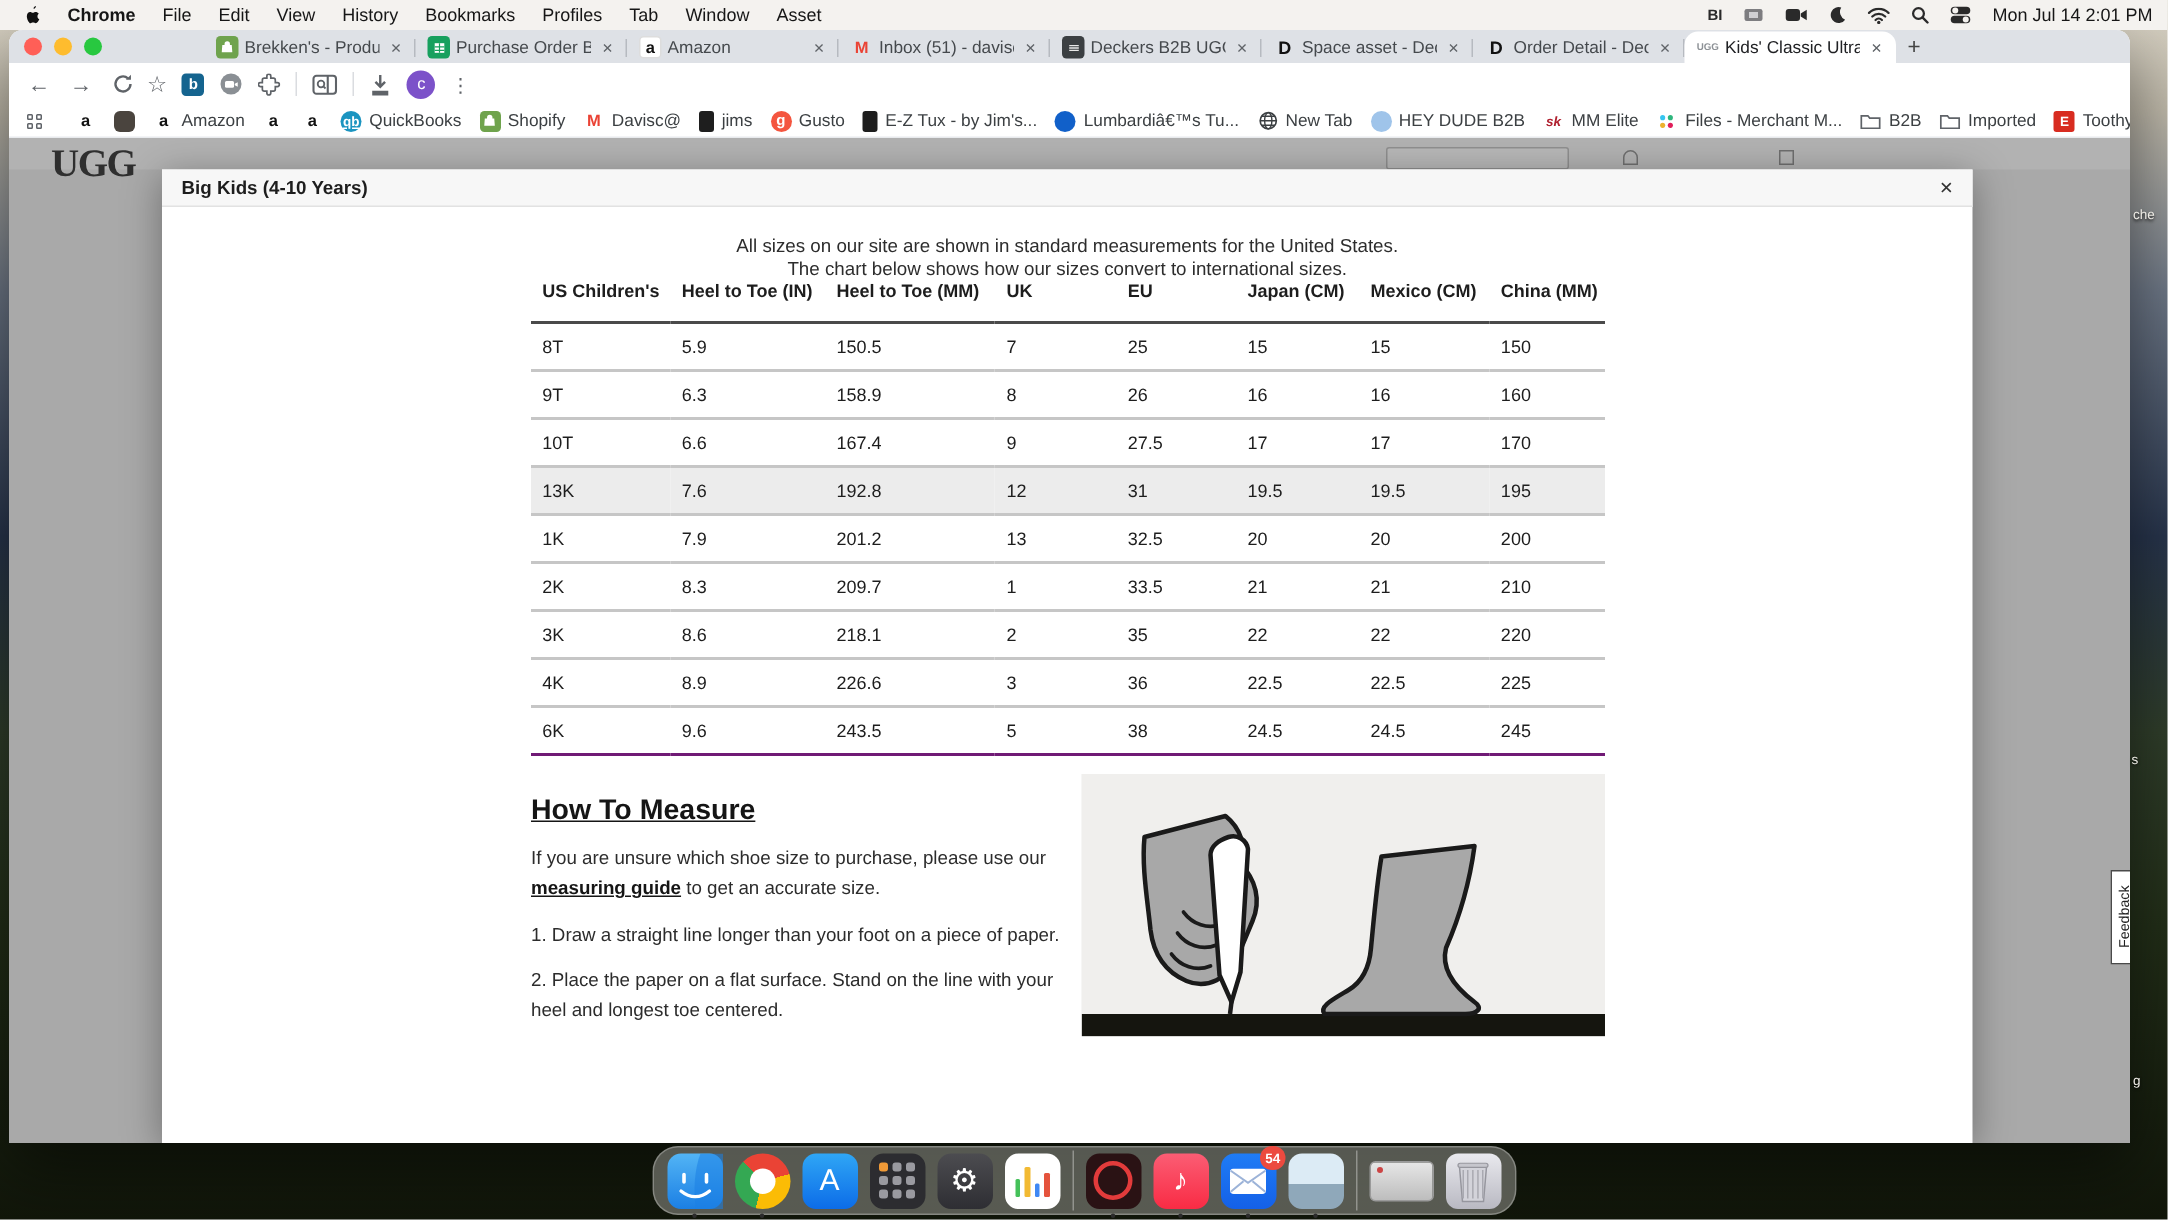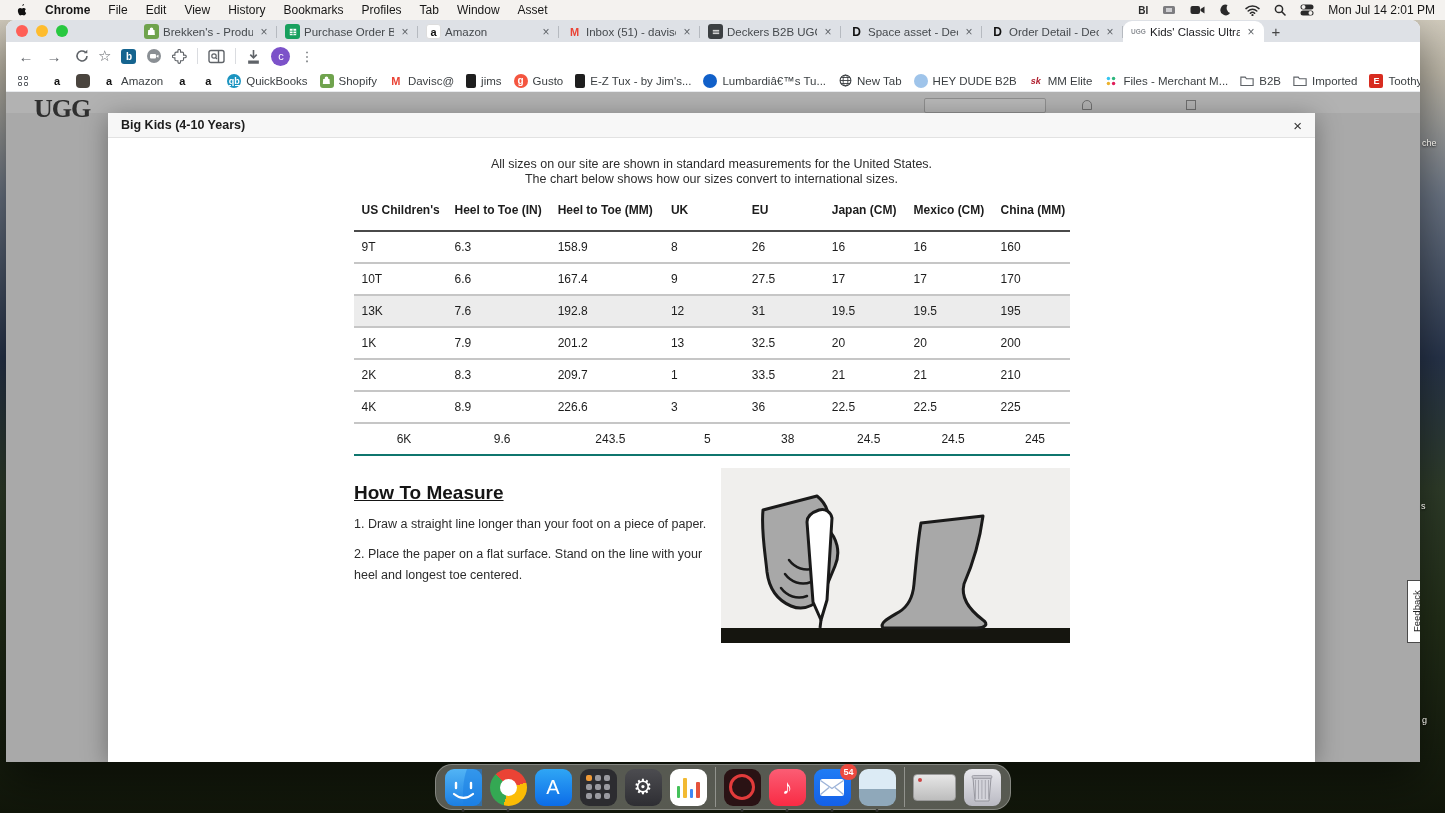--- a/index.html
+++ b/index.html
@@ -73,29 +73,29 @@
     font-size:26px; color:#2f2f2f; letter-spacing:-1px; }
   .dim-search { position:absolute; left:918px; top:6px; width:122px; height:15px; border:1px solid #8f8f8f; background:#b8b8b8; border-radius:2px;}
   .dim-ic { position:absolute; top:8px; width:10px; height:10px; border:1.5px solid #6f6f6f; border-radius:50% 50% 0 0; }
   
   .modal { position:absolute; left:102px; top:21px; width:1207px; height:649px; background:#fff;
     box-shadow:0 4px 24px rgba(0,0,0,.35); }
   .modal-head { height:25px; background:#f7f7f7; border-bottom:1px solid #e2e2e2; display:flex; align-items:center;
     padding:0 13px; font-size:12.5px; font-weight:700; color:#1d1d1d; }
   .modal-close { margin-left:auto; font-size:15px; font-weight:400; color:#333; }
   .intro { text-align:center; font-size:12.5px; color:#2d2d2d; margin-top:19px; line-height:15px; }
-  table.size { border-collapse:collapse; margin:16px auto 0; width:716px; table-layout:fixed; font-size:12px; color:#1d1d1d; }
+  table.size { border-collapse:collapse; margin:0 auto 0; width:716px; table-layout:fixed; font-size:12px; color:#1d1d1d; }
   table.size col:nth-child(1){width:92px} table.size col:nth-child(2){width:102px}
   table.size col:nth-child(3){width:112px} table.size col:nth-child(4){width:80px}
   table.size col:nth-child(5){width:79px} table.size col:nth-child(6){width:81px}
   table.size col:nth-child(7){width:86px} table.size col:nth-child(8){width:76px}
   table.size th { text-align:left; font-weight:700; padding:0 0 13px 8px; border-bottom:2px solid #4a4a4a; }
   table.size td { padding:8px 0 8px 8px; border-bottom:2px solid #c6c6c6; height:29px; }
   table.size tr.hl td { background:#ececec; }
-  table.size tr:last-child td { border-bottom:2px solid #0f766e;text-align:center; }
+  table.size tr:last-child td { border-bottom:2px solid #701a75; }
   .htm { display:flex; margin:12px 0 0 246px; width:716px; align-items:flex-start; }
   .htm-left { width:367px; padding-right:12px; }
   .htm h2 { font-size:19px; font-weight:800; color:#151515; margin:14px 0 10px;text-decoration:underline; }
   .htm p { font-size:12.5px; color:#2c2c2c; line-height:1.62; margin-bottom:10px; }
   .htm a { color:#151515; font-weight:700; text-decoration:underline; }
   .illus { width:349px; height:175px; background:#f0efed; position:relative; overflow:hidden; }
   
   .feedback { position:absolute; left:1401px; top:488px; width:19px; height:63px; background:#fff;
     border:1px solid #4a4a4a; display:flex; align-items:center; justify-content:center;
     writing-mode:vertical-rl; transform:rotate(180deg); font-size:9.5px; color:#222; }
@@ -456,20 +456,30 @@
               <th>Heel to Toe (MM)</th>
               <th>UK</th>
               <th>EU</th>
               <th>Japan (CM)</th>
               <th>Mexico (CM)</th>
               <th>China (MM)</th>
             </tr>
           </thead>
         <tbody id="size-body">
             <tr>
+              <td>8T</td>
+              <td>5.9</td>
+              <td>150.5</td>
+              <td>7</td>
+              <td>25</td>
+              <td>15</td>
+              <td>15</td>
+              <td>150</td>
+            </tr>
+            <tr>
               <td>9T</td>
               <td>6.3</td>
               <td>158.9</td>
               <td>8</td>
               <td>26</td>
               <td>16</td>
               <td>16</td>
               <td>160</td>
             </tr>
             <tr>
@@ -506,20 +516,30 @@
               <td>2K</td>
               <td>8.3</td>
               <td>209.7</td>
               <td>1</td>
               <td>33.5</td>
               <td>21</td>
               <td>21</td>
               <td>210</td>
             </tr>
             <tr>
+              <td>3K</td>
+              <td>8.6</td>
+              <td>218.1</td>
+              <td>2</td>
+              <td>35</td>
+              <td>22</td>
+              <td>22</td>
+              <td>220</td>
+            </tr>
+            <tr>
               <td>4K</td>
               <td>8.9</td>
               <td>226.6</td>
               <td>3</td>
               <td>36</td>
               <td>22.5</td>
               <td>22.5</td>
               <td>225</td>
             </tr>
             <tr>
@@ -531,20 +551,21 @@
               <td>24.5</td>
               <td>24.5</td>
               <td>245</td>
             </tr>
           </tbody>
       </table>
 
       <div class="htm">
         <div class="htm-left">
           <h2>How To Measure</h2>
+          <p><span>If you are unsure which shoe size to purchase, please use our </span><a>measuring guide</a><span> to get an accurate size.</span></p>
           <div id="steps">
               <p>1. Draw a straight line longer than your foot on a piece of paper.</p>
               <p>2. Place the paper on a flat surface. Stand on the line with your heel and longest toe centered.</p>
             </div>
         </div>
         <div class="illus">
           <svg width="349" height="175" viewBox="0 0 349 175">
             <rect width="349" height="175" fill="#f0efed"></rect>
             <rect y="160" width="349" height="15" fill="#15150f"></rect>
             <path d="M200 55 L262 48 C258 78 250 100 243 116 C240 128 246 140 262 152 C268 156 264 160 256 160 L162 160 C158 155 168 150 178 144 C188 138 192 128 193 116 C195 95 197 72 200 55 Z" fill="#a8a8a8" stroke="#1a1a1a" stroke-width="3" stroke-linejoin="round"></path>

